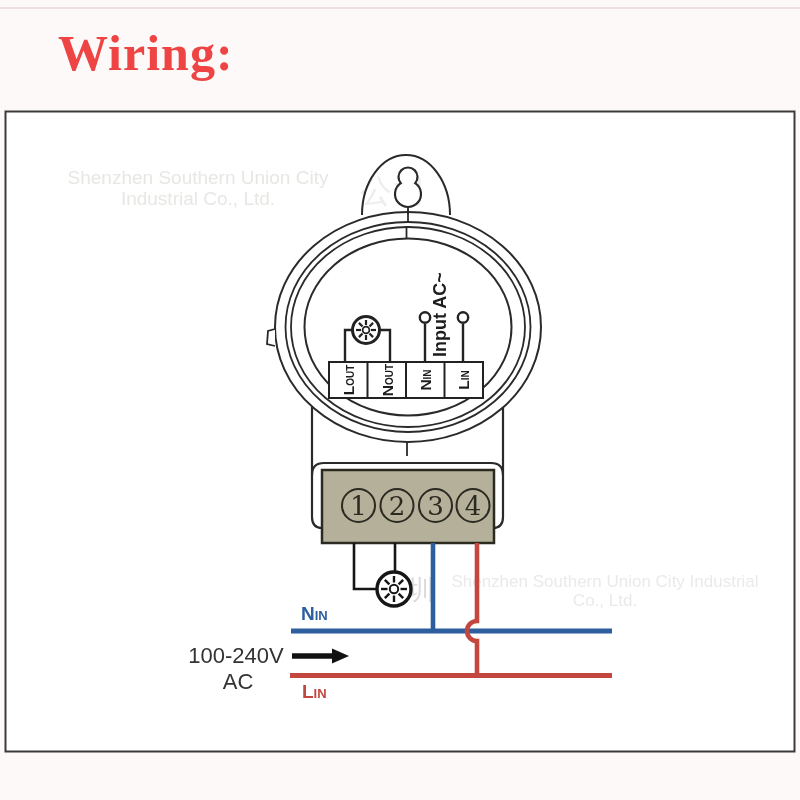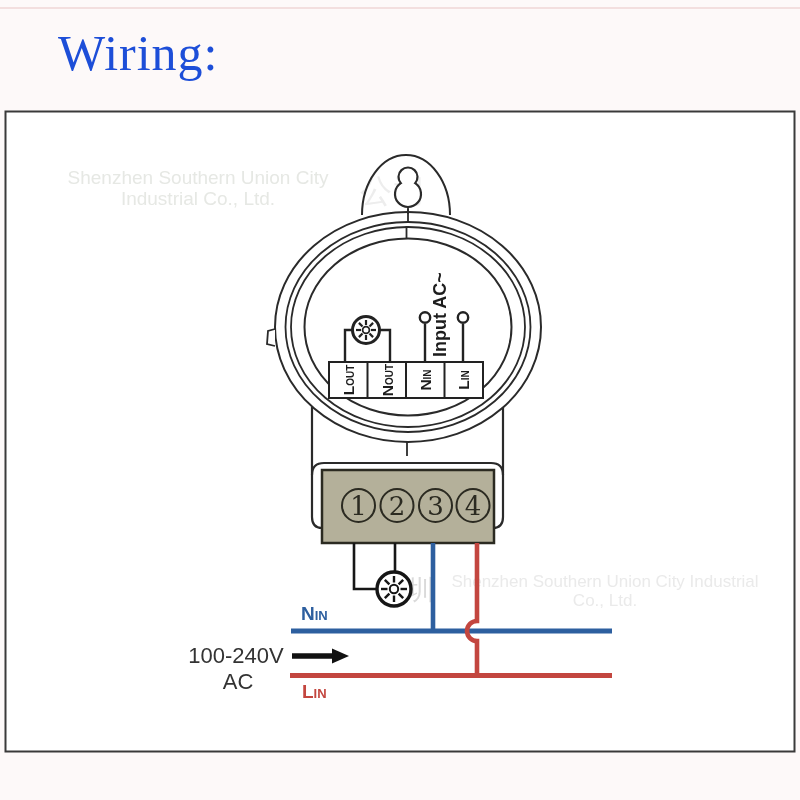--- a/index.html
+++ b/index.html
@@ -5,21 +5,21 @@
   html,body{margin:0;padding:0;}
   body{
     width:800px;height:800px;position:relative;overflow:hidden;
     background:#fdf9f9;
     font-family:"Liberation Sans", sans-serif;
   }
   .top-accent{position:absolute;top:7px;left:0;width:800px;height:2px;background:#f3dfdf;}
   .page-title{
     position:absolute;left:58px;top:24px;
     font-family:"Liberation Serif", serif;
-    font-size:50px;font-weight:normal;color:#1d4ed8;letter-spacing:1px;
+    font-size:50px;font-weight:bold;color:#ef4444;letter-spacing:1px;
   }
   svg{position:absolute;left:0;top:0;}
   text{font-family:"Liberation Sans", sans-serif;}
   .wm{font-family:"Liberation Sans", sans-serif;}
   .serifnum{font-family:"DejaVu Serif", serif;}
 </style>
 </head>
 <body>
 
 <div class="top-accent"></div>

